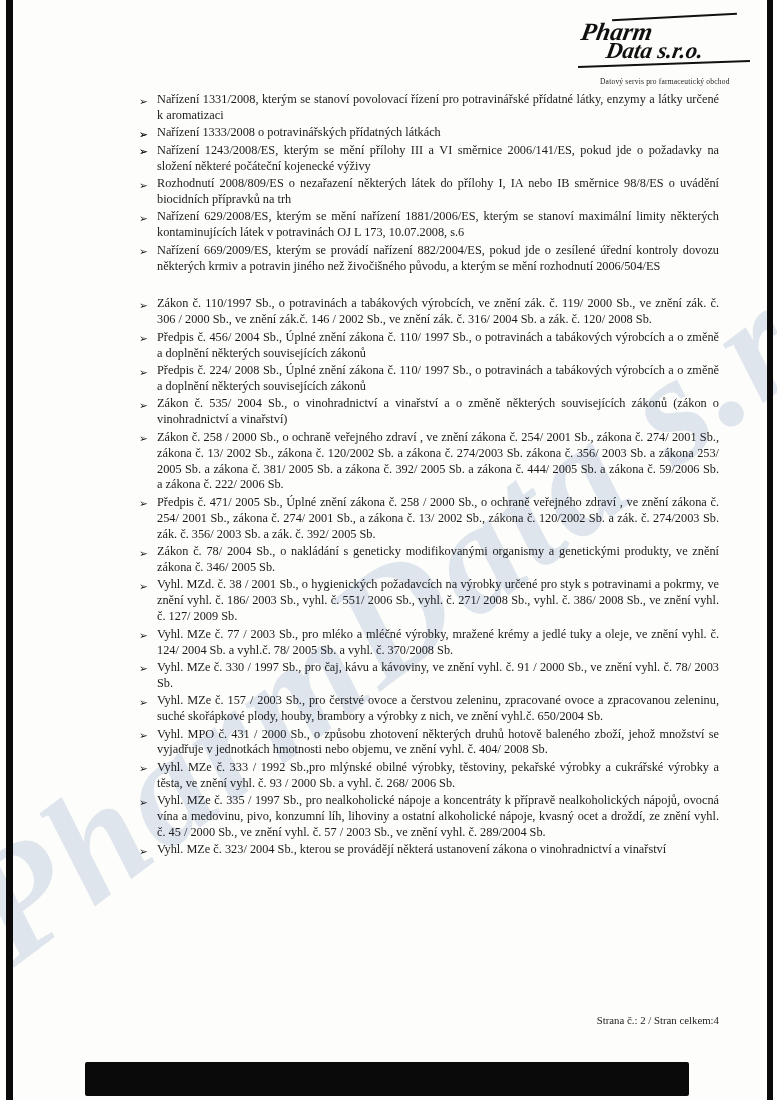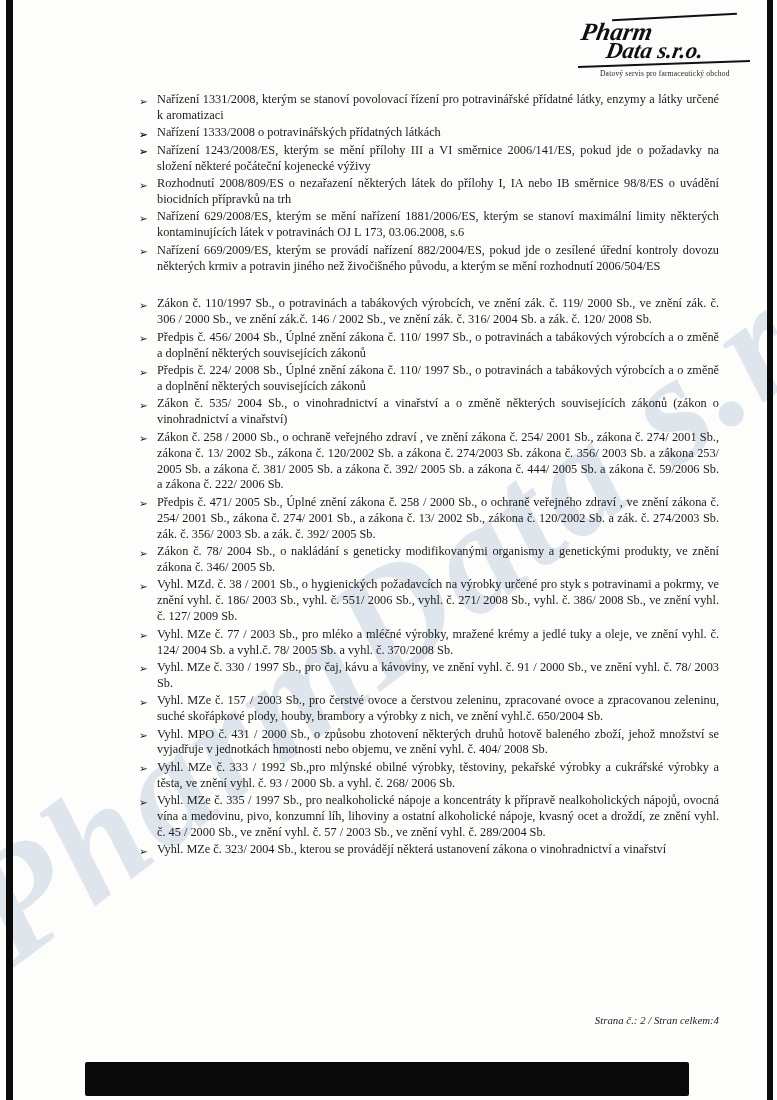--- a/index.html
+++ b/index.html
@@ -28,40 +28,40 @@
     z-index:0; pointer-events:none;
   }
 
   
   .logo { position:absolute; left:552px; top:16px; width:205px; z-index:2; color:#101010; }
   .logo-overline { border-top:2px solid #111; width:125px; margin-left:60px; transform:rotate(-3deg); }
   .logo-script { font-style:italic; font-weight:bold; transform:skewX(-10deg); line-height:1; }
   .logo-pharm { display:block; font-size:25px; margin-left:28px; margin-top:1px; }
   .logo-data  { display:block; font-size:23px; margin-left:56px; margin-top:-5px; }
   .logo-rule { border-bottom:2px solid #111; width:172px; margin-left:26px; margin-top:1px; transform:rotate(-2deg); }
-  .logo-tagline { font-size:7.5px; letter-spacing:0.2px; margin-left:48px; margin-top:4px; white-space:nowrap; color:#222; }
+  .logo-tagline { font-size:7.5px; letter-spacing:0.2px; margin-left:48px; margin-top:12px; white-space:nowrap; color:#222; }
 
   
   .content { position:absolute; left:139px; top:92px; width:580px; z-index:1; }
   .law-list { list-style:none; }
   .law-list + .law-list { margin-top:22px; }
   .law-item {
     position:relative; padding-left:18px; margin-bottom:1.5px;
     font-size:12.3px; line-height:15.9px; text-align:justify;
   }
   .bullet {
     position:absolute; left:0; top:1.5px;
     font-family:"DejaVu Sans", sans-serif; font-size:10.5px; color:#141414;
   }
   .item-text .b { font-weight:normal; }
 
   
   .page-footer {
     position:absolute; left:0; top:1014px; width:719px;
-    text-align:right; font-style:italic; font-size:10.8px; color:#222; z-index:1;
+    text-align:right; font-size:10.8px; color:#222; z-index:1;
   }
 </style>
 </head>
 <body>
 
 <div class="page">
 
   <div class="scan-edge-left"></div>
   <div class="scan-edge-right"></div>
   <div class="scan-bar-bottom"></div>
@@ -79,21 +79,21 @@
   </header>
 
   <main class="content">
     <ul class="law-list">
         <li class="law-item"><span class="bullet">➢</span><span class="item-text"><span class="b">Nařízení 1331/2008</span><span>, kterým se stanoví povolovací řízení pro potravinářské přídatné látky, enzymy a látky určené k aromatizaci</span></span></li>
         <li class="law-item"><span class="bullet">➢</span></li>
         <li class="law-item"><span class="bullet">➢</span><span class="item-text"><span class="b">Nařízení 1333/2008</span><span> o potravinářských přídatných látkách</span></span></li>
         <li class="law-item"><span class="bullet">➢</span></li>
         <li class="law-item"><span class="bullet">➢</span><span class="item-text"><span class="b">Nařízení 1243/2008/ES</span><span>, kterým se mění přílohy III a VI směrnice 2006/141/ES, pokud jde o požadavky na složení některé počáteční kojenecké výživy</span></span></li>
         <li class="law-item"><span class="bullet">➢</span><span class="item-text"><span class="b">Rozhodnutí 2008/809/ES</span><span> o nezařazení některých látek do přílohy I, IA nebo IB směrnice 98/8/ES o uvádění biocidních přípravků na trh</span></span></li>
-        <li class="law-item"><span class="bullet">➢</span><span class="item-text"><span class="b">Nařízení 629/2008/ES</span><span>, kterým se mění nařízení 1881/2006/ES, kterým se stanoví maximální limity některých kontaminujících látek v potravinách OJ L 173, 03.06.2008, s.6</span></span></li>
+        <li class="law-item"><span class="bullet">➢</span><span class="item-text"><span class="b">Nařízení 629/2008/ES</span><span>, kterým se mění nařízení 1881/2006/ES, kterým se stanoví maximální limity některých kontaminujících látek v potravinách OJ L 173, 10.07.2008, s.6</span></span></li>
         <li class="law-item"><span class="bullet">➢</span><span class="item-text"><span class="b">Nařízení 669/2009/ES</span><span>, kterým se provádí nařízení 882/2004/ES, pokud jde o zesílené úřední kontroly dovozu některých krmiv a potravin jiného než živočišného původu, a kterým se mění rozhodnutí 2006/504/ES</span></span></li>
       </ul>
     <ul class="law-list">
         <li class="law-item"><span class="bullet">➢</span><span class="item-text"><span class="b">Zákon č. 110/1997 Sb.</span><span>, o potravinách a tabákových výrobcích, ve znění </span><span class="b">zák. č. 119/ 2000 Sb., ve znění zák. č. 306 / 2000 Sb., ve znění zák.č. 146 / 2002 Sb., ve znění zák. č. 316/ 2004 Sb. a zák. č. 120/ 2008 Sb.</span></span></li>
         <li class="law-item"><span class="bullet">➢</span><span class="item-text"><span class="b">Předpis č. 456/ 2004 Sb., Úplné znění zákona č. 110/ 1997 Sb., o potravinách a tabákových výrobcích a o změně a doplnění některých souvisejících zákonů</span></span></li>
         <li class="law-item"><span class="bullet">➢</span><span class="item-text"><span class="b">Předpis č. 224/ 2008 Sb., Úplné znění zákona č. 110/ 1997 Sb., o potravinách a tabákových výrobcích a o změně a doplnění některých souvisejících zákonů</span></span></li>
         <li class="law-item"><span class="bullet">➢</span><span class="item-text"><span class="b">Zákon č. 535/ 2004 Sb.</span><span>, o vinohradnictví a vinařství a o změně některých souvisejících zákonů (zákon o vinohradnictví a vinařství)</span></span></li>
         <li class="law-item"><span class="bullet">➢</span><span class="item-text"><span class="b">Zákon č. 258 / 2000 Sb.,</span><span> o ochraně veřejného zdraví , ve znění </span><span class="b">zákona č. 254/ 2001 Sb., zákona č. 274/ 2001 Sb., zákona č. 13/ 2002 Sb., zákona č. 120/2002 Sb. a zákona č. 274/2003 Sb. zákona č. 356/ 2003 Sb. a zákona 253/ 2005 Sb. a zákona č. 381/ 2005 Sb. a zákona č. 392/ 2005 Sb. a zákona č. 444/ 2005 Sb. a zákona č. 59/2006 Sb. a zákona č. 222/ 2006 Sb.</span></span></li>
         <li class="law-item"><span class="bullet">➢</span><span class="item-text"><span class="b">Předpis č. 471/ 2005 Sb., Úplné znění zákona č. 258 / 2000 Sb.,</span><span> o ochraně veřejného zdraví , ve znění </span><span class="b">zákona č. 254/ 2001 Sb., zákona č. 274/ 2001 Sb., a zákona č. 13/ 2002 Sb., zákona č. 120/2002 Sb. a zák. č. 274/2003 Sb. zák. č. 356/ 2003 Sb. a zák. č. 392/ 2005 Sb.</span></span></li>
         <li class="law-item"><span class="bullet">➢</span><span class="item-text"><span class="b">Zákon č. 78/ 2004 Sb.</span><span>, o nakládání s geneticky modifikovanými organismy a genetickými produkty, ve znění </span><span class="b">zákona č. 346/ 2005 Sb.</span></span></li>

